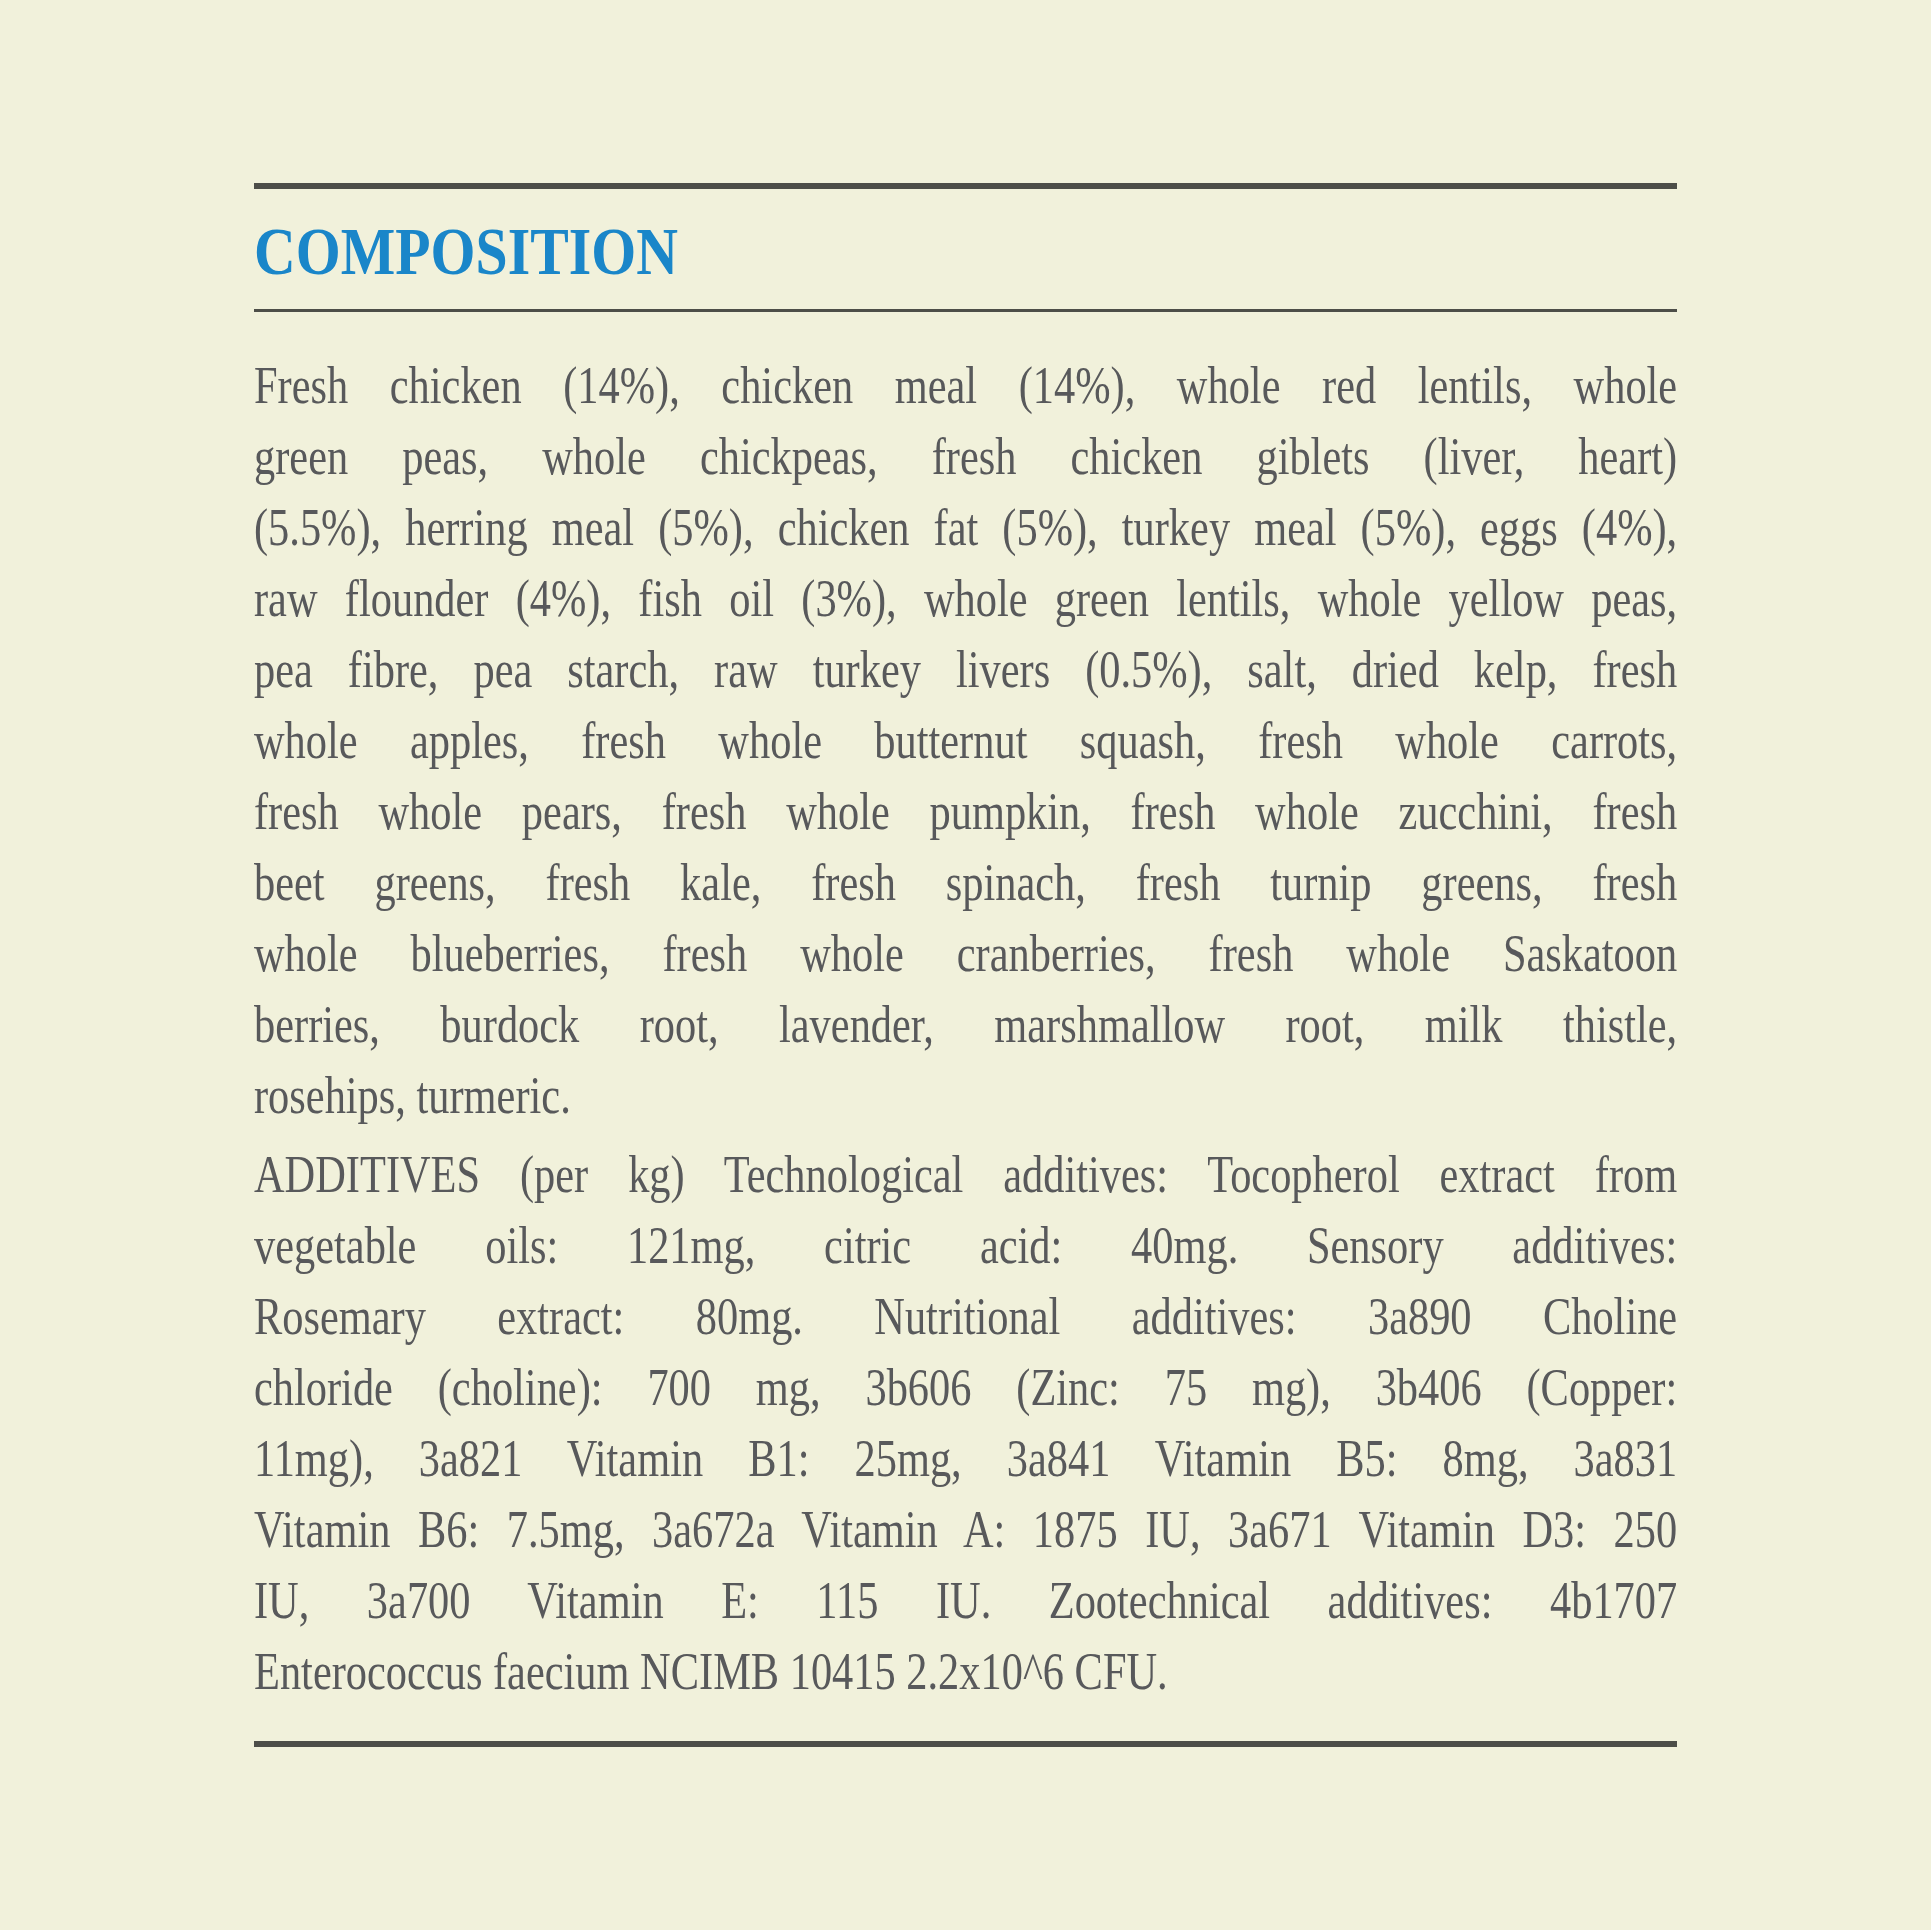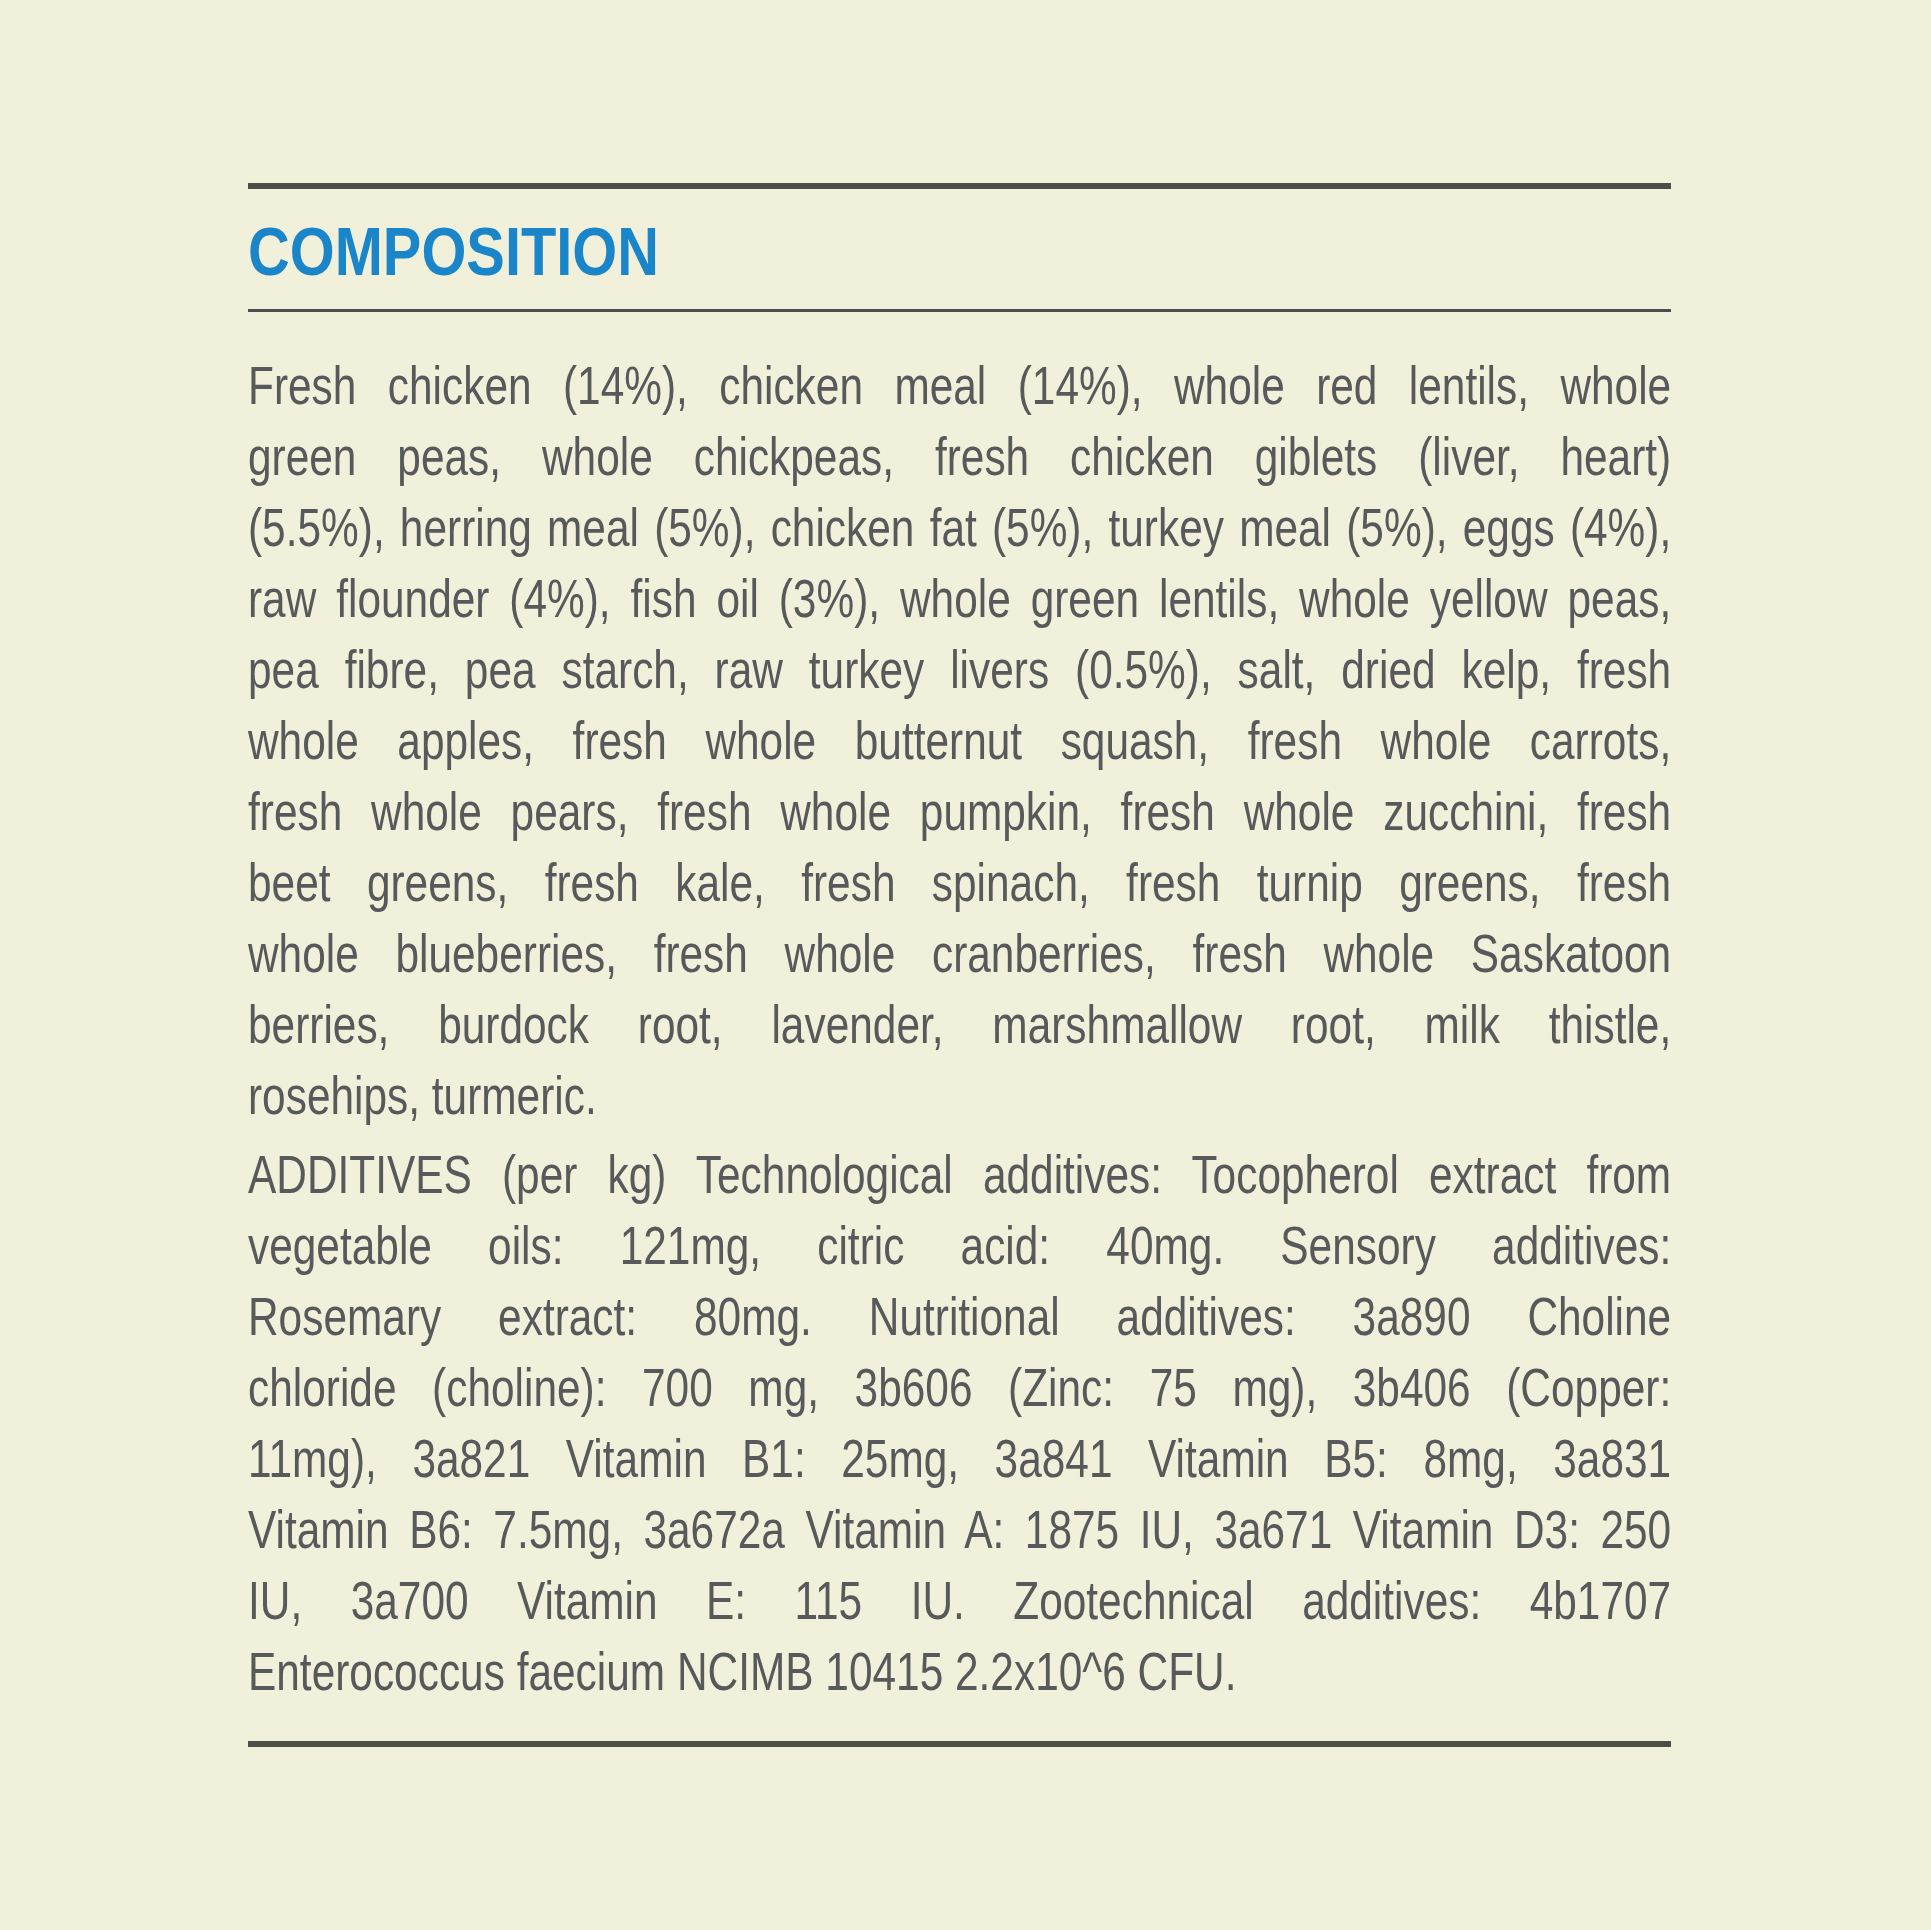--- a/index.html
+++ b/index.html
@@ -9,24 +9,25 @@
   body {
     width: 1931px;
     height: 1930px;
     position: relative;
     background: var(--bg, #f1f1db);
     font-family: "Liberation Sans", sans-serif;
     overflow: hidden;
   }
   .panel {
     position: absolute;
-    left: 248px;
+    left: 254px;
     top: 0;
     width: 1423px;
     height: 1930px;
+    font-family: Liberation Serif, serif;
   }
   .rule {
     position: absolute;
     left: 0;
     width: 1423px;
     background: var(--rule, #4d4e48);
   }
   .rule-top    { top: 183px;  height: 5.8px; }
   .rule-mid    { top: 309px;  height: 2.9px; }
   .rule-bottom { top: 1741px; height: 5.8px; }

